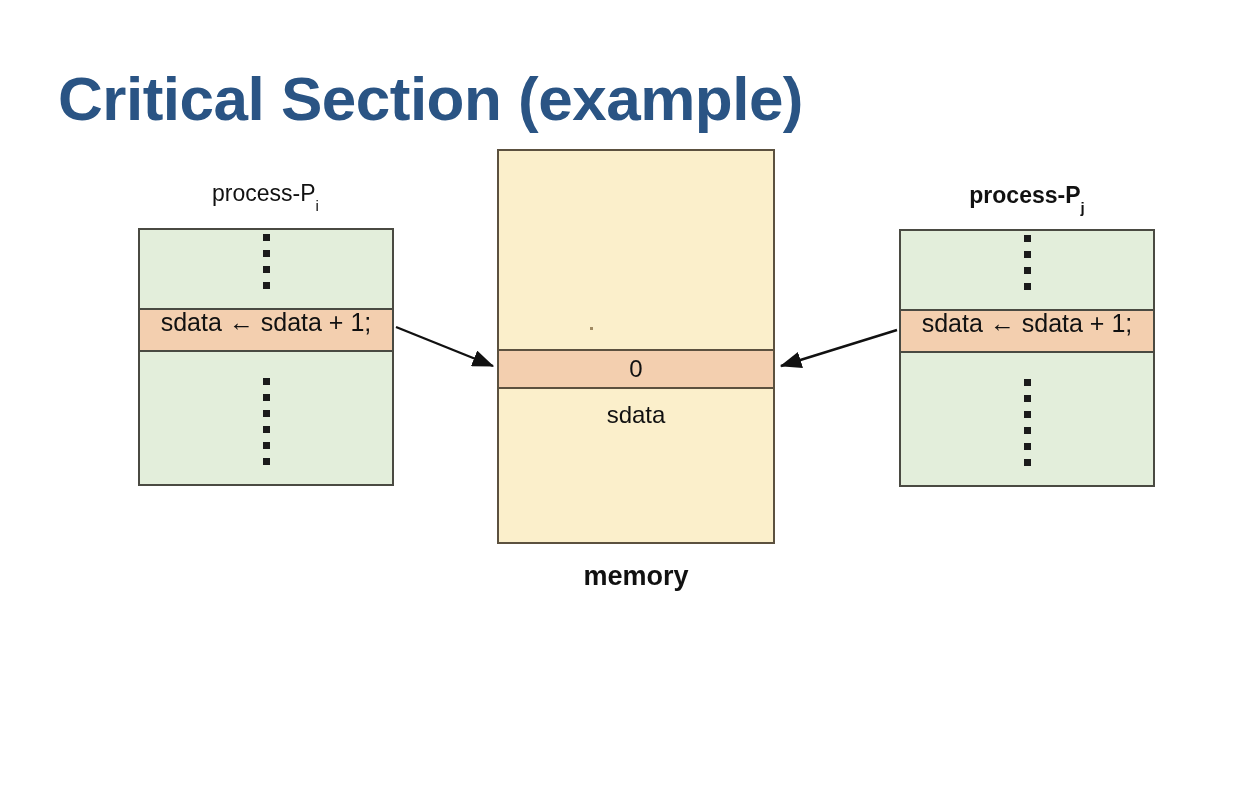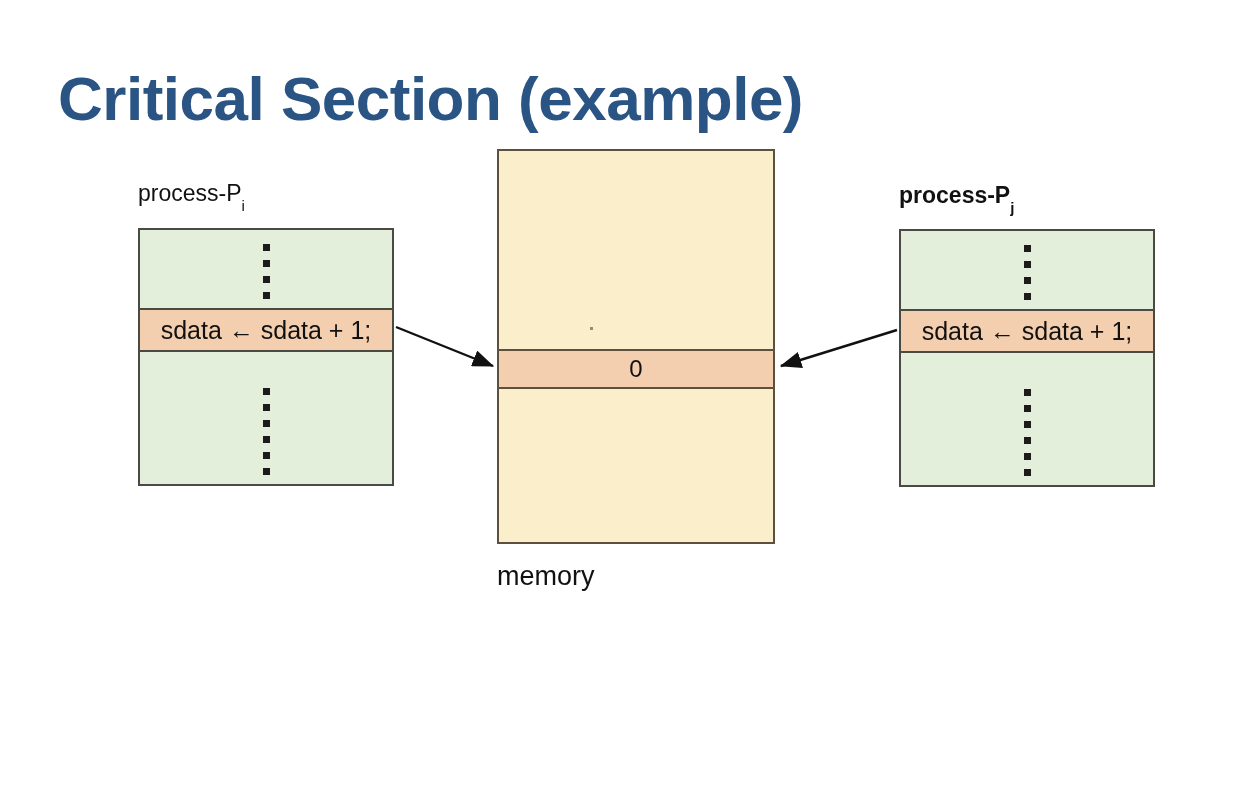--- a/index.html
+++ b/index.html
@@ -28,21 +28,21 @@
     white-space: nowrap;
     line-height: 1.05;
   }
 
   
   .caption {
     position: absolute;
     font-size: 23px;
     color: #111111;
     white-space: nowrap;
-    text-align: left;
+    text-align: center;
     line-height: 1;
   }
   .caption .sub {
     font-size: 15px;
     vertical-align: sub;
     position: relative;
     top: 4px;
     left: 0px;
   }
 
@@ -52,21 +52,21 @@
     box-sizing: border-box;
     border: 2px solid #4a4a42;
     background: #e3eedb;
     display: flex;
     flex-direction: column;
   }
   .proc-seg {
     position: relative;
     box-sizing: border-box;
     display: flex;
-    align-items: center;
+    align-items: flex-start;
     justify-content: center;
   }
   .proc-seg.top    { height: 78px; }
   .proc-seg.crit   {
     height: 44px;
     background: #f3cfaf;
     border-top: 2px solid #4a4a42;
     border-bottom: 2px solid #4a4a42;
   }
   .proc-seg.bottom { flex: 1 1 auto; }
@@ -188,23 +188,26 @@
 <div id="memory-box" style="left: 497px; top: 149px; width: 278px; height: 395px; background: rgb(251, 239, 203); border-color: rgb(92, 81, 63);">
 
   <div class="mem-seg upper">
     <div id="mem-speck"></div>
   </div>
 
   <div class="mem-seg value" style="background: rgb(243, 207, 175); border-top-color: rgb(92, 81, 63); border-bottom-color: rgb(92, 81, 63);">
     <span id="mem-value-text">0</span>
   </div>
 
-</div>
-
-<div class="caption" style="left:497px; top:563px; width:278px; font-size:27px;">memory</div>
+  <div class="mem-seg lower">
+    <div id="mem-var-label">sdata</div>
+  </div>
+</div>
+
+<div class="caption" style="left:497px; top:563px; width:278px; font-size:27px;font-weight:bold;">memory</div>
 
 <div class="caption" style="left:899px; top:184px; width:256px;font-weight:bold;">
   <span>process-P</span><span class="sub">j</span>
 </div>
 
 <div class="process-box" id="right-process-box" style="left: 899px; top: 229px; width: 256px; height: 258px; background: rgb(227, 238, 219); border-color: rgb(74, 74, 66);">
 
   <div class="proc-seg top">
     <div class="vdots short" id="right-dots-top">
         <span></span>

